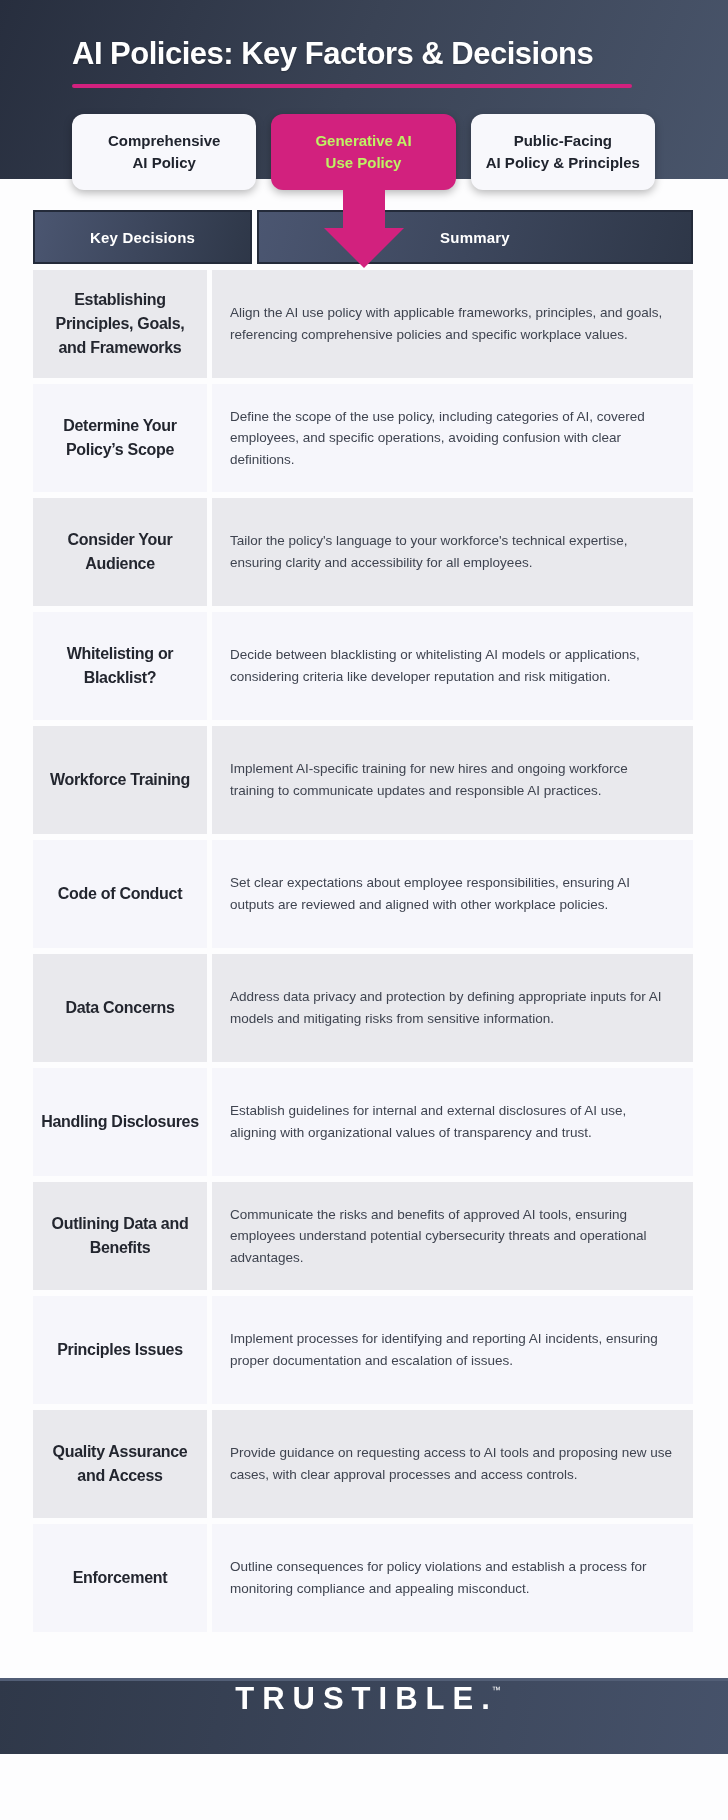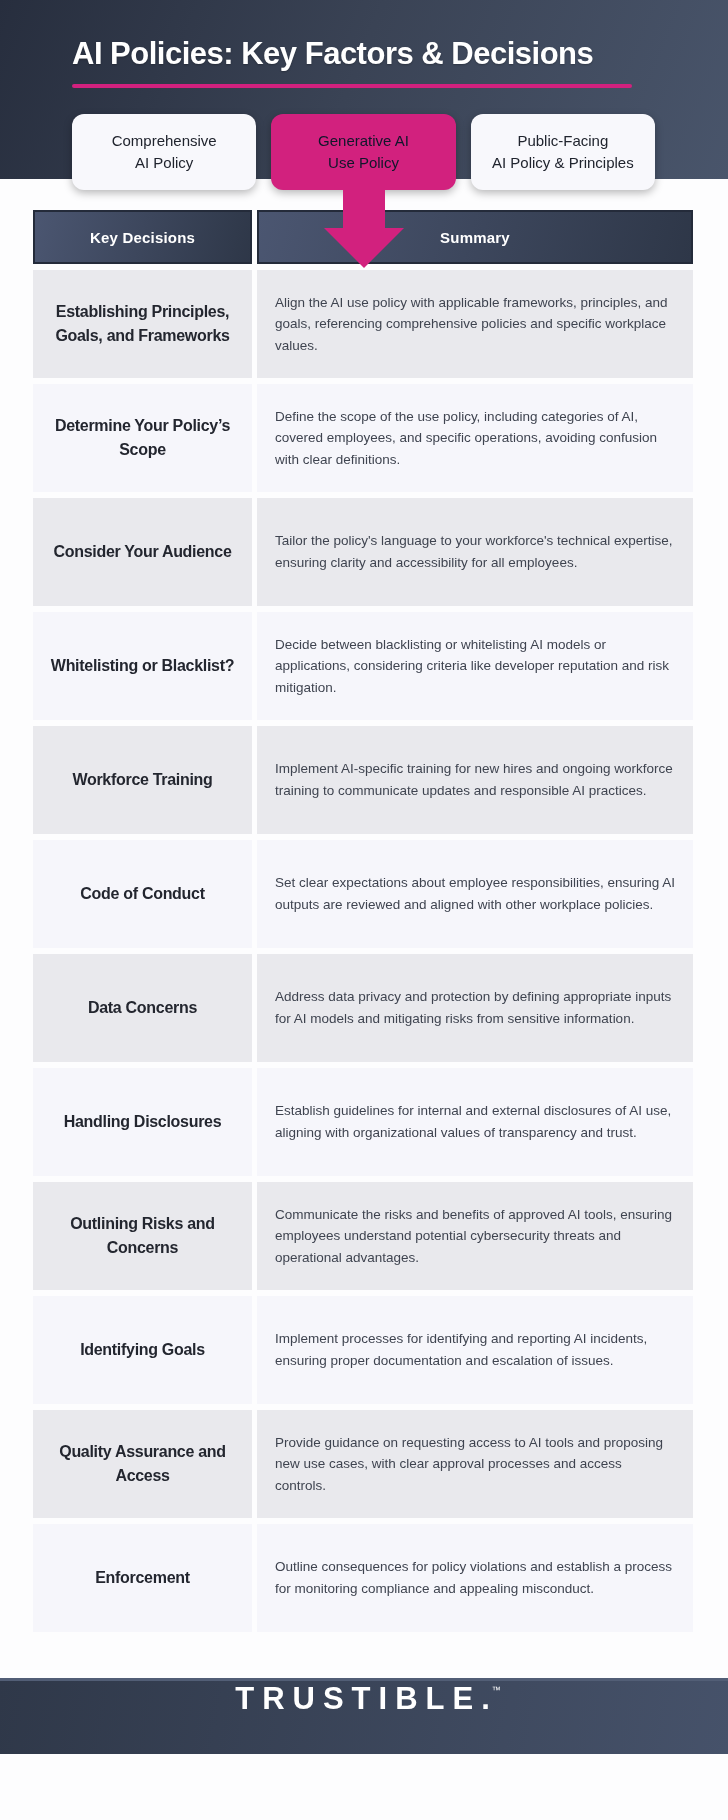--- a/index.html
+++ b/index.html
@@ -44,26 +44,26 @@
   .policy-box {
     flex: 1;
     height: 76px;
     border-radius: 12px;
     display: flex;
     flex-direction: column;
     align-items: center;
     justify-content: center;
     text-align: center;
     font-size: 15px;
-    font-weight: normal;
+    font-weight: bold;
     line-height: 1.45;
     box-shadow: 0 3px 8px rgba(0,0,0,0.28);
   }
   .policy-box.light { background: #f8f8fc; color: #20242e; }
-  .policy-box.accent { background: var(--accent); color: #0f172a; }
+  .policy-box.accent { background: var(--accent); color: #bef264; }
 
   
   .arrow {
     position: absolute;
     left: 50%;
     transform: translateX(-50%);
     top: 190px;
     width: 80px;
     z-index: 5;
   }
@@ -104,21 +104,21 @@
 
   .row { display: flex; gap: 5px; height: 108px; margin-top: 6px; }
   .row-gray  .cell { background: var(--row-gray); }
   .row-light .cell { background: var(--row-light); }
   .cell {
     box-sizing: border-box;
     display: flex;
     align-items: center;
   }
   .cell-decision {
-    width: 219px;
+    width: 174px;
     justify-content: center;
     text-align: center;
     padding: 6px 8px;
     font-size: 16px;
     font-weight: bold;
     letter-spacing: -0.3px;
     color: var(--text-dark);
     line-height: 1.5;
   }
   .cell-summary {
@@ -225,26 +225,26 @@
     <div class="cell cell-decision">Data Concerns</div>
     <div class="cell cell-summary">Address data privacy and protection by defining appropriate inputs for AI models and mitigating risks from sensitive information.</div>
   </div>
 
   <div class="row row-light">
     <div class="cell cell-decision">Handling Disclosures</div>
     <div class="cell cell-summary">Establish guidelines for internal and external disclosures of AI use, aligning with organizational values of transparency and trust.</div>
   </div>
 
   <div class="row row-gray">
-    <div class="cell cell-decision">Outlining Risks and Concerns</div>
+    <div class="cell cell-decision">Outlining Data and Benefits</div>
     <div class="cell cell-summary">Communicate the risks and benefits of approved AI tools, ensuring employees understand potential cybersecurity threats and operational advantages.</div>
   </div>
 
   <div class="row row-light">
-    <div class="cell cell-decision">Identifying Goals</div>
+    <div class="cell cell-decision">Principles Issues</div>
     <div class="cell cell-summary">Implement processes for identifying and reporting AI incidents, ensuring proper documentation and escalation of issues.</div>
   </div>
 
   <div class="row row-gray">
     <div class="cell cell-decision">Quality Assurance and Access</div>
     <div class="cell cell-summary">Provide guidance on requesting access to AI tools and proposing new use cases, with clear approval processes and access controls.</div>
   </div>
 
   <div class="row row-light">
     <div class="cell cell-decision">Enforcement</div>

